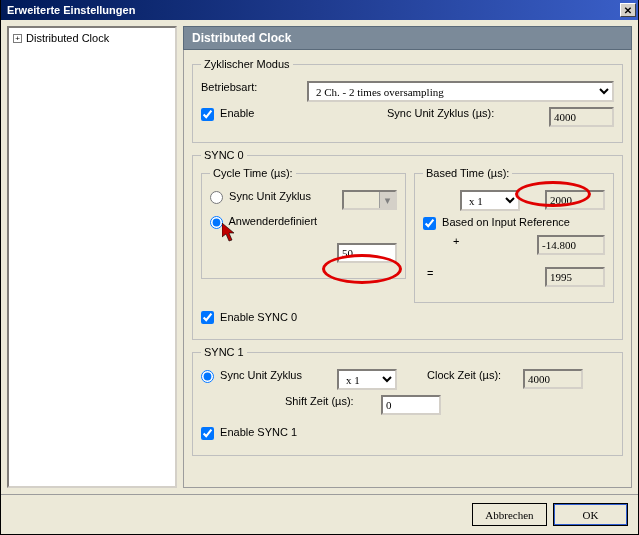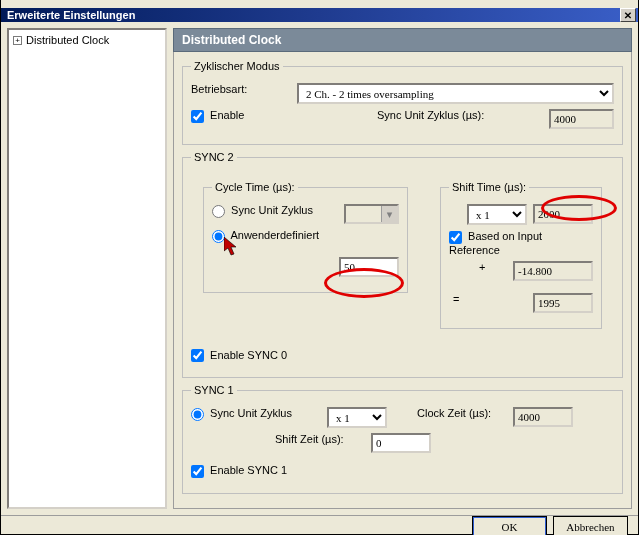--- a/index.html
+++ b/index.html
@@ -21,21 +21,20 @@
   .titlebar {
     height: 20px;
     background: linear-gradient(to right, #001a58, #1f3b8f, #3a5fc8);
     color: #fff;
     display: flex;
     align-items: center;
     padding-left: 6px;
     font-weight: bold;
     font-size: 11px;
     justify-content: space-between;
-    margin-top: 8px;
   }
   .close-btn {
     width: 16px; height: 14px;
     background: #d4d0c8;
     border: 1px solid #fff;
     border-right-color:#404040; border-bottom-color:#404040;
     margin-right: 2px;
     display:flex; align-items:center; justify-content:center;
     font-size: 10px; font-weight:bold; color:#000;
   }
@@ -117,21 +116,21 @@
   .select-disabled .arrow {
     width: 16px; height: 100%;
     background:#d4d0c8;
     border-left: 1px solid #9c9c9c;
     display:flex; align-items:center; justify-content:center;
     color:#808080;
   }
   .sync-row {
     display:flex; gap: 8px; align-items:flex-start;
   }
-  fieldset.inner { margin: 12px; }
+  fieldset.inner { margin: 0; }
   .btnbar {
     height: 40px;
     display:flex; justify-content:flex-end; align-items:center;
     gap: 6px; padding: 0 10px;
     border-top: 1px solid #9c9c9c;
   }
   button.winbtn {
     width: 75px; height: 23px;
     background:#ece9d8;
     border: 1px solid #000;
@@ -193,21 +192,21 @@
                 <input type="checkbox" checked="" style="">
                 <span>Enable</span>
               </label>
             </div>
             <span class="label" style="flex:1">Sync Unit Zyklus (µs):</span>
             <input type="text" class="ro" readonly="" style="width: 65px;" value="4000">
           </div>
         </fieldset>
 
         <fieldset style="position:relative">
-          <legend>SYNC 2</legend>
+          <legend>SYNC 0</legend>
           <div class="sync-row">
             <fieldset class="inner" style="width:205px; position:relative">
               <legend>Cycle Time (µs):</legend>
               <div class="row" style="justify-content:space-between">
                 <label>
                   <input type="radio" name="ct" style="">
                   <span>Sync Unit Zyklus</span>
                 </label>
                 <div class="select-disabled">
                   <div class="arrow">
@@ -228,37 +227,37 @@
               <div class="red-oval" style="left:120px; top:75px; width:80px; height:30px"></div>
 
               <div class="cursor-arrow" style="left:20px; top:44px">
                 <svg width="16" height="20">
                     <path d="M0,0 L0,14 L4,11 L7,18 L10,17 L7,10 L12,10 Z" fill="#c00000" stroke="#000" stroke-width="0.6"></path>
                   </svg>
               </div>
             </fieldset>
 
             <fieldset class="inner" style="flex:1; position:relative">
-              <legend>Shift Time (µs):</legend>
+              <legend>Based Time (µs):</legend>
               <div class="row" style="justify-content:space-between">
                 <div style="width:12px"></div>
                 <select style="width:60px">
                   <option>x 1</option>
                 </select>
                 <input type="text" class="ro" readonly="" style="width: 60px;" value="2000">
               </div>
               <div class="row">
                 <label>
                   <input type="checkbox" checked="" style="">
                   <span>Based on Input Reference</span>
                 </label>
               </div>
               <div class="row" style="justify-content:space-between">
                 <span class="label" style="padding-left:30px">+</span>
-                <input type="text" class="ro" readonly="" style="width: 80px;" value="-14.800">
+                <input type="text" class="ro" readonly="" style="width: 68px;" value="-14.800">
               </div>
               <div class="row" style="justify-content:space-between; margin-top:12px">
                 <span class="label" style="padding-left:4px">=</span>
                 <input type="text" class="ro" readonly="" style="width: 60px;" value="1995">
               </div>
 
               <div class="red-oval" style="left:100px; top:2px; width:76px; height:26px"></div>
             </fieldset>
           </div>
           <div class="row" style="margin-top:8px">
@@ -296,17 +295,17 @@
               <span>Enable SYNC 1</span>
             </label>
           </div>
         </fieldset>
 
       </div>
     </div>
   </div>
 
   <div class="btnbar">
+    <button class="winbtn">Abbrechen</button>
     <button class="winbtn default">OK</button>
-    <button class="winbtn">Abbrechen</button>
   </div>
 
 </div>
 
 </body></html>

